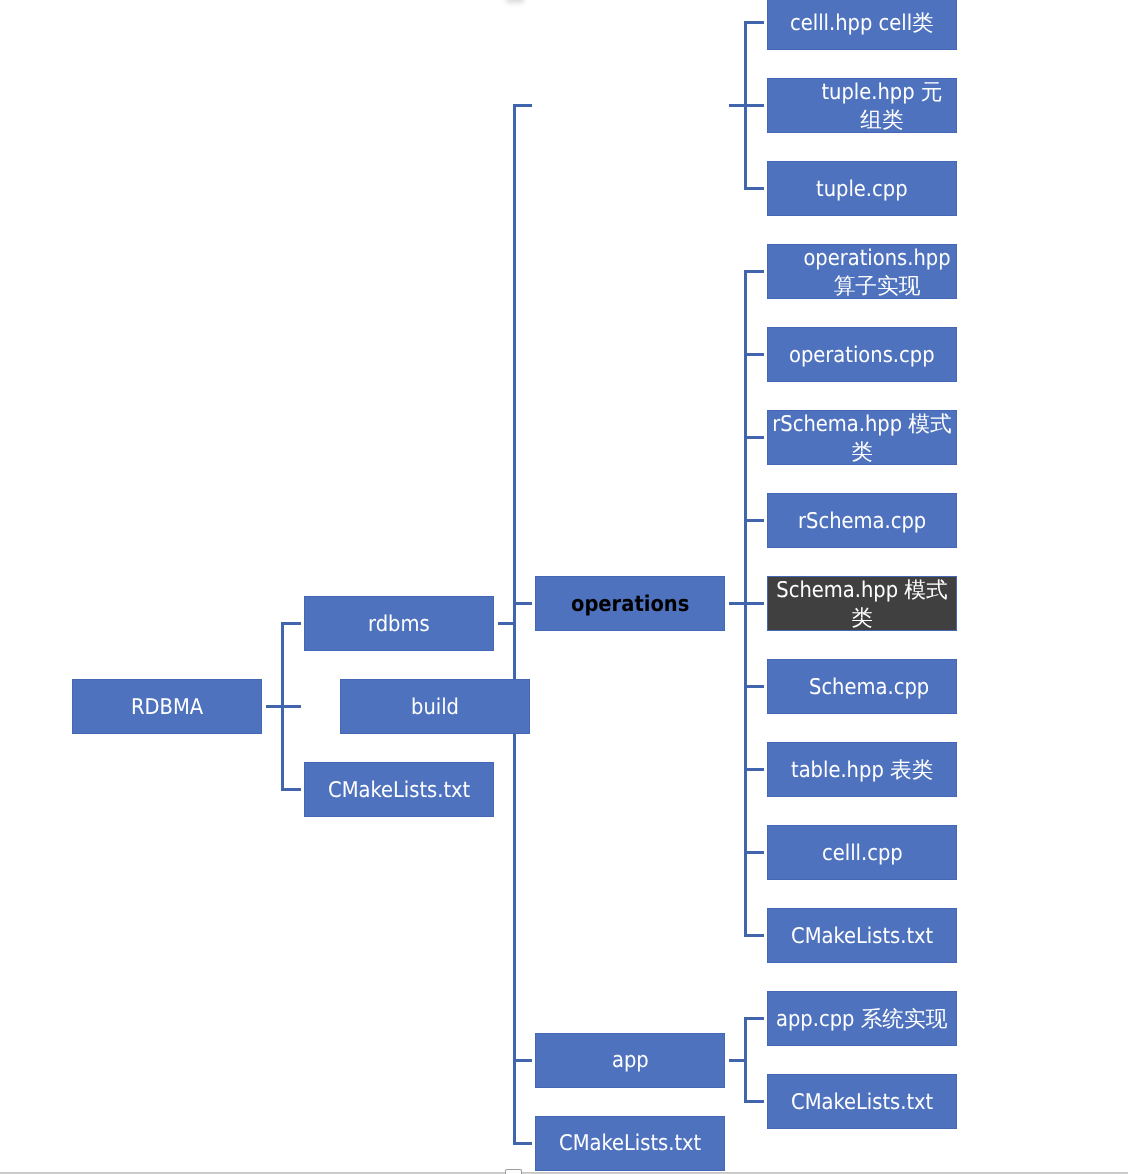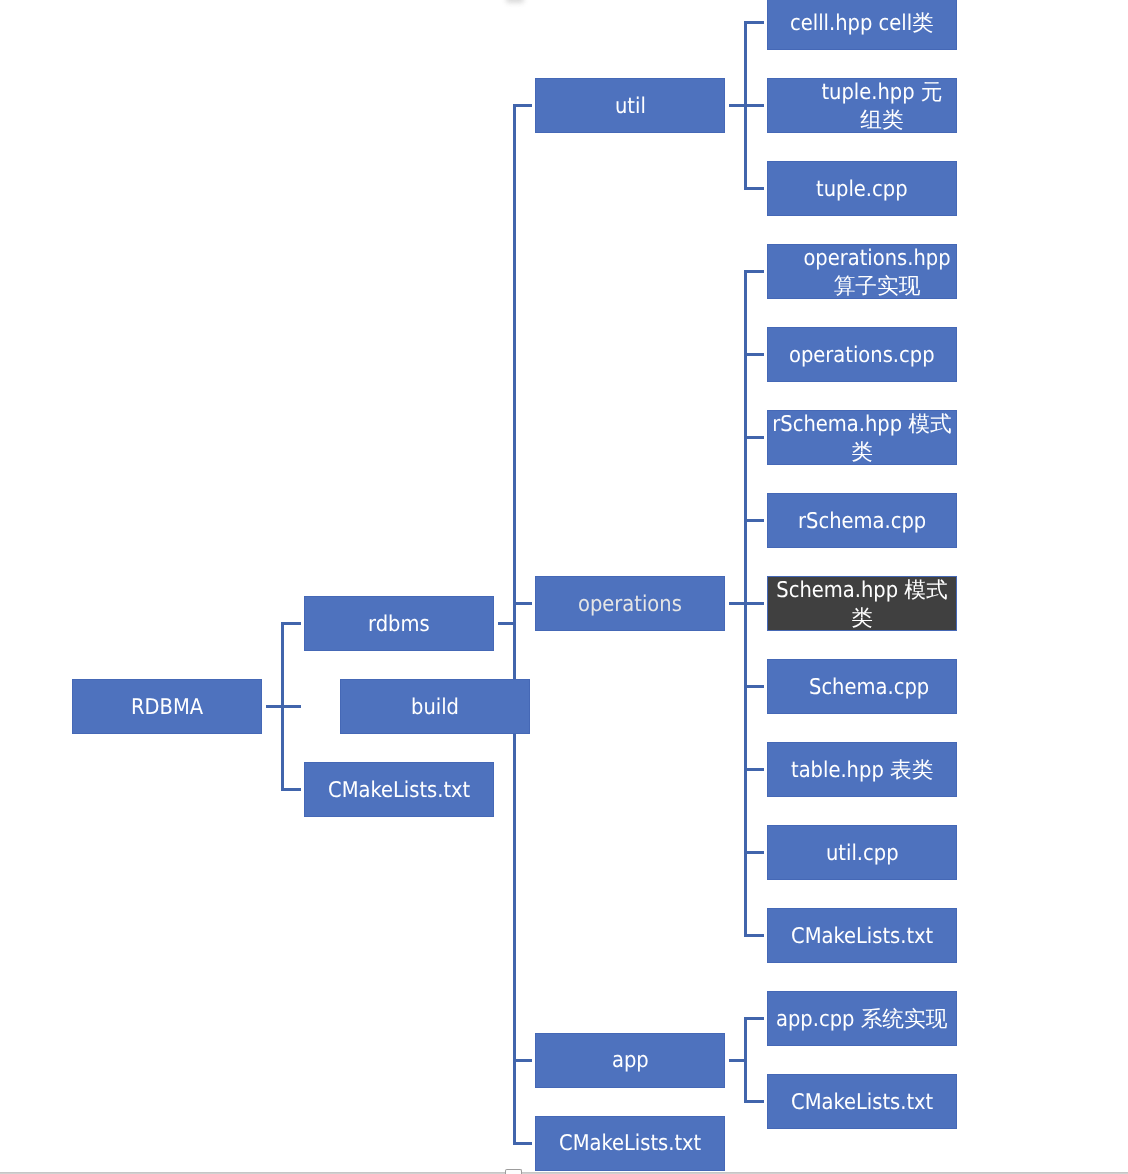--- a/index.html
+++ b/index.html
@@ -133,24 +133,21 @@
   <div class="node lv1" style="top: 596.3px; background: rgb(78, 114, 190); border-color: rgb(69, 104, 182); color: rgb(255, 255, 255);">
     <span class="label">rdbms</span>
   </div>
   <div class="node lv1" style="top: 679.3px; background: rgb(78, 114, 190); border-color: rgb(69, 104, 182); color: rgb(255, 255, 255); margin-left: 36px;">
     <span class="label">build</span>
   </div>
   <div class="node lv1" style="top: 762.3px; background: rgb(78, 114, 190); border-color: rgb(69, 104, 182); color: rgb(255, 255, 255);">
     <span class="label">CMakeLists.txt</span>
   </div>
 
-  <div class="node lv2" style="top: 78px; background: rgb(78, 114, 190); border-color: rgb(69, 104, 182); color: rgb(255, 255, 255);">
-    <span class="label">util</span>
-  </div>
-  <div class="node lv2" style="top: 576px; background: rgb(78, 114, 190); border-color: rgb(69, 104, 182); color: #e5e5e5;">
+  <div class="node lv2" style="top: 576px; background: rgb(78, 114, 190); border-color: rgb(69, 104, 182); color: #000000; font-weight: bold;">
     <span class="label">operations</span>
   </div>
   <div class="node lv2" style="top: 1032.5px; background: rgb(78, 114, 190); border-color: rgb(69, 104, 182); color: rgb(255, 255, 255);">
     <span class="label">app</span>
   </div>
   <div class="node lv2" style="top: 1115.5px; background: rgb(78, 114, 190); border-color: rgb(69, 104, 182); color: rgb(255, 255, 255);">
     <span class="label">CMakeLists.txt</span>
   </div>
 
   <div class="node lv3" style="top: -5px; background: rgb(78, 114, 190); border-color: rgb(69, 104, 182); color: rgb(255, 255, 255);">
@@ -177,21 +174,21 @@
   <div class="node lv3" style="top: 576px; background: #404040; border-color: rgb(69, 104, 182); color: rgb(255, 255, 255);">
     <span class="label">Schema.hpp 模式类</span>
   </div>
   <div class="node lv3" style="top: 659px; background: rgb(78, 114, 190); border-color: rgb(69, 104, 182); color: rgb(255, 255, 255); padding-left: 14px;">
     <span class="label">Schema.cpp</span>
   </div>
   <div class="node lv3" style="top: 742px; background: rgb(78, 114, 190); border-color: rgb(69, 104, 182); color: rgb(255, 255, 255);">
     <span class="label">table.hpp 表类</span>
   </div>
   <div class="node lv3" style="top: 825px; background: rgb(78, 114, 190); border-color: rgb(69, 104, 182); color: rgb(255, 255, 255);">
-    <span class="label">util.cpp</span>
+    <span class="label">celll.cpp</span>
   </div>
   <div class="node lv3" style="top: 908px; background: rgb(78, 114, 190); border-color: rgb(69, 104, 182); color: rgb(255, 255, 255);">
     <span class="label">CMakeLists.txt</span>
   </div>
   <div class="node lv3" style="top: 991px; background: rgb(78, 114, 190); border-color: rgb(69, 104, 182); color: rgb(255, 255, 255);">
     <span class="label">app.cpp 系统实现</span>
   </div>
   <div class="node lv3" style="top: 1074px; background: rgb(78, 114, 190); border-color: rgb(69, 104, 182); color: rgb(255, 255, 255);">
     <span class="label">CMakeLists.txt</span>
   </div>

